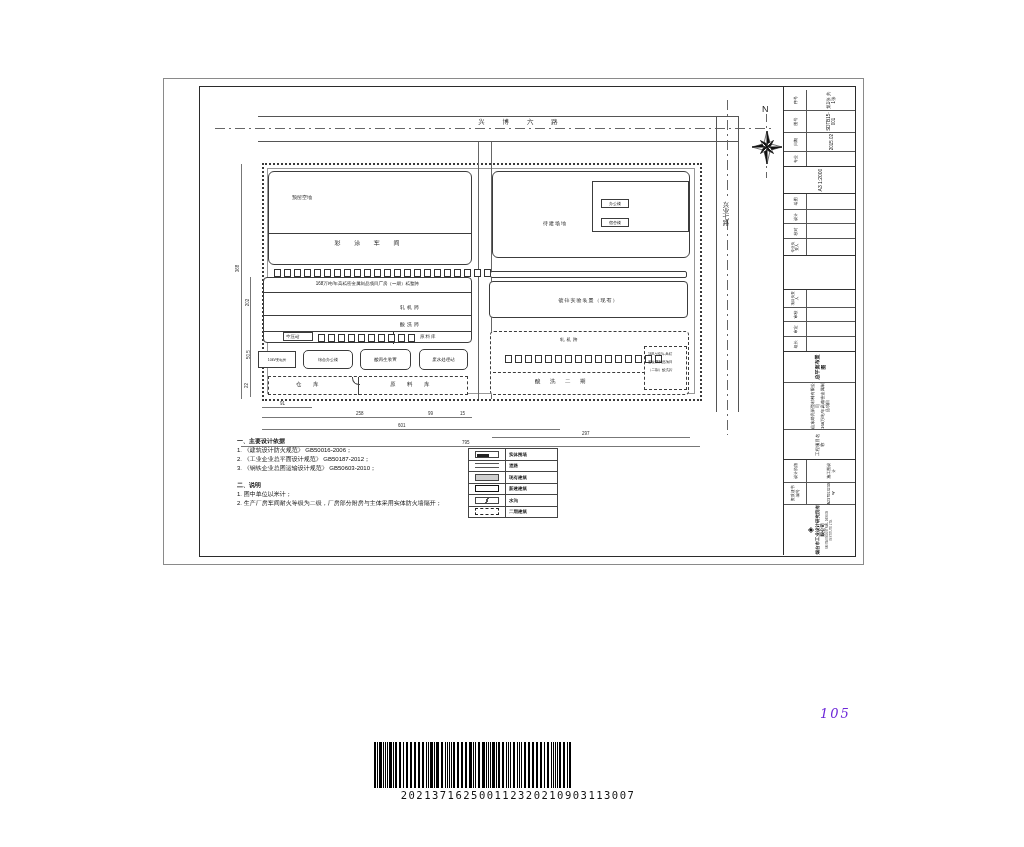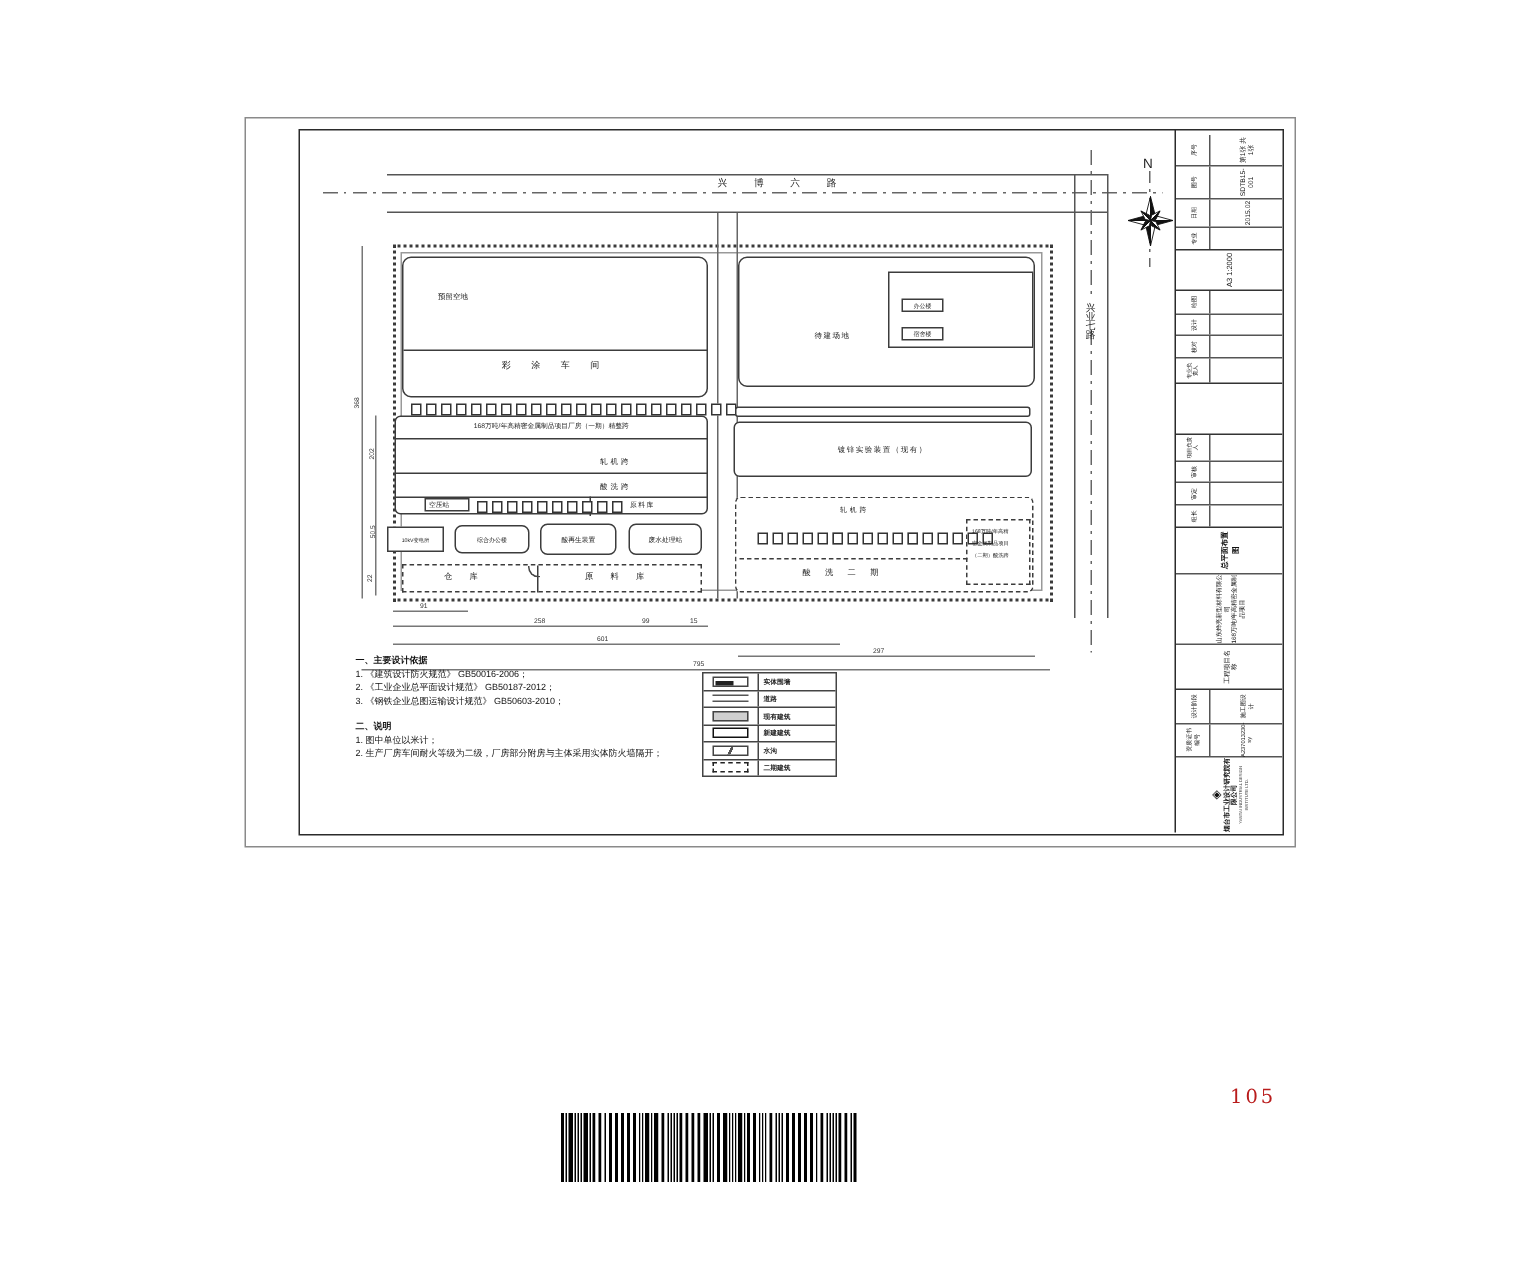--- a/index.html
+++ b/index.html
@@ -31,21 +31,21 @@
   .sym-wall::after{content:"";position:absolute;left:1px;bottom:0;width:12px;height:3px;background:#222;}
   .sym-road{border:none;border-top:1px solid #555;border-bottom:1px solid #555;height:5px;}
   .sym-exist{background:#cfcfcf;}
   .sym-new{border-width:1.2px;border-color:#111;}
   .sym-ditch{background:linear-gradient(115deg,transparent 46%,#555 46%,#555 54%,transparent 54%);}
   .sym-p2{border-style:dashed;border-color:#222;}
   .notes{position:absolute;left:237px;top:437px;width:225px;font-size:6px;line-height:9px;color:#111;}
   .notes .hd{font-weight:bold;}
   .notes .sp{height:8px;}
   .caption{position:absolute;left:330px;top:572px;width:380px;text-align:center;font-size:16px;font-weight:bold;letter-spacing:3px;color:#000;}
-  .pagenum{position:absolute;left:820px;top:724px;font-family:"DejaVu Serif",serif;font-size:13px;letter-spacing:2px;color:#b91c1c;}
+  .pagenum{position:absolute;left:820px;top:706px;font-family:"DejaVu Serif",serif;font-size:13px;letter-spacing:2px;color:#6d28d9;font-style:italic;}
   #barcode{position:absolute;left:374px;top:742px;width:288px;height:46px;display:flex;align-items:stretch;}
   #barcode i{display:block;height:100%;}
   .bcdigits{position:absolute;left:360px;top:789px;width:316px;text-align:center;
             font-family:"DejaVu Sans Mono",monospace;font-size:10.5px;letter-spacing:1.5px;color:#111;}
   
   .tblock{position:absolute;left:783px;top:86px;width:71px;height:469px;border-left:1.5px solid #2b2b2b;overflow:hidden;}
   .trot{position:absolute;left:0;top:0;width:469px;height:71px;transform:rotate(-90deg) translateX(-469px);transform-origin:0 0;
         display:flex;font-size:5px;color:#111;}
   .tb{border-right:0.8px solid #333;box-sizing:border-box;display:flex;}
   .tb .cell{box-sizing:border-box;border-right:0.5px solid #555;display:flex;flex-direction:column;}
@@ -521,14 +521,15 @@
       <i style="width: 1px; background: rgb(0, 0, 0);"></i>
       <i style="width: 1px; background: rgb(255, 255, 255);"></i>
       <i style="width: 2px; background: rgb(0, 0, 0);"></i>
       <i style="width: 2px; background: rgb(255, 255, 255);"></i>
       <i style="width: 2px; background: rgb(0, 0, 0);"></i>
       <i style="width: 2px; background: rgb(255, 255, 255);"></i>
       <i style="width: 1px; background: rgb(0, 0, 0);"></i>
       <i style="width: 1px; background: rgb(255, 255, 255);"></i>
       <i style="width: 2px; background: rgb(0, 0, 0);"></i>
     </div>
+  <div class="bcdigits">202137162500112320210903113007</div>
 
 </div>
 
 </body></html>

